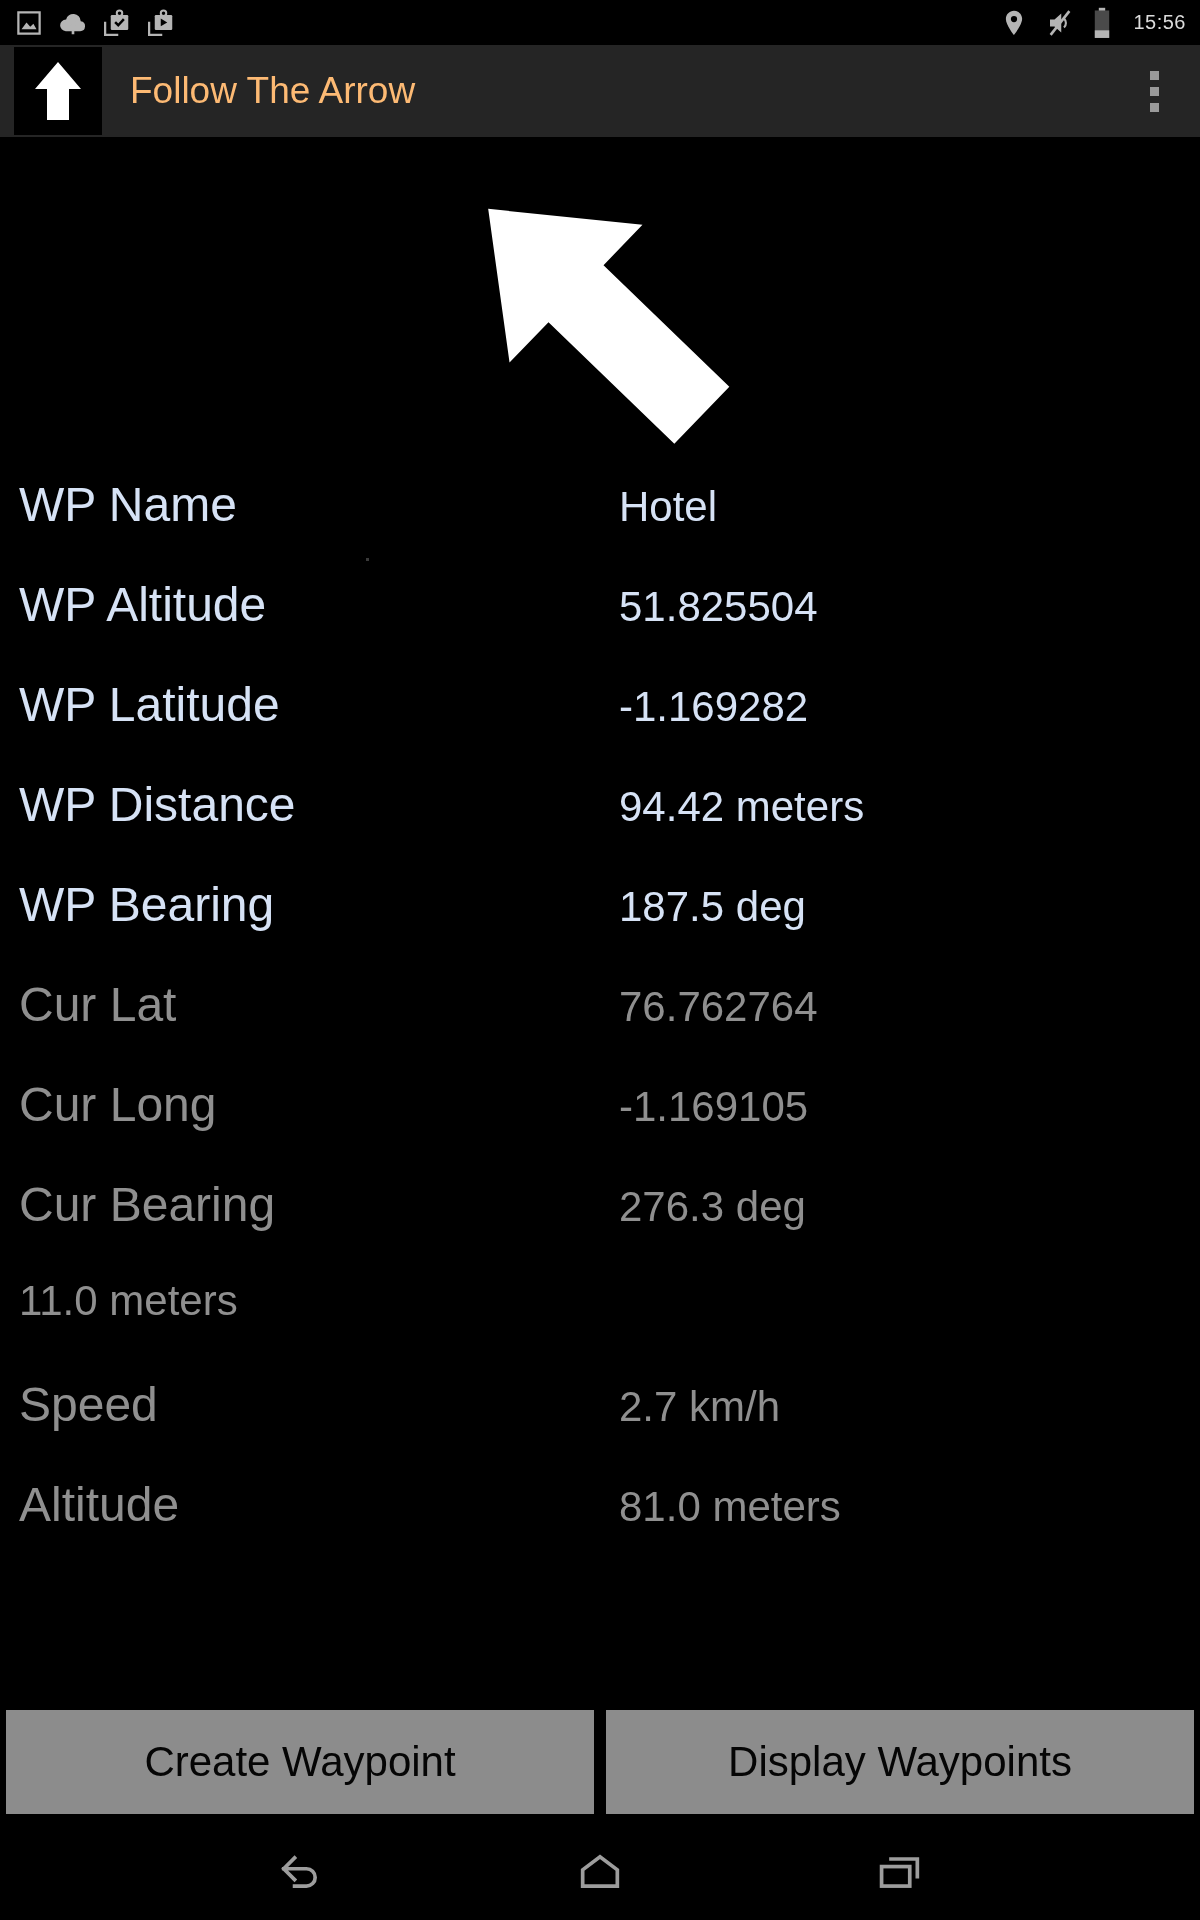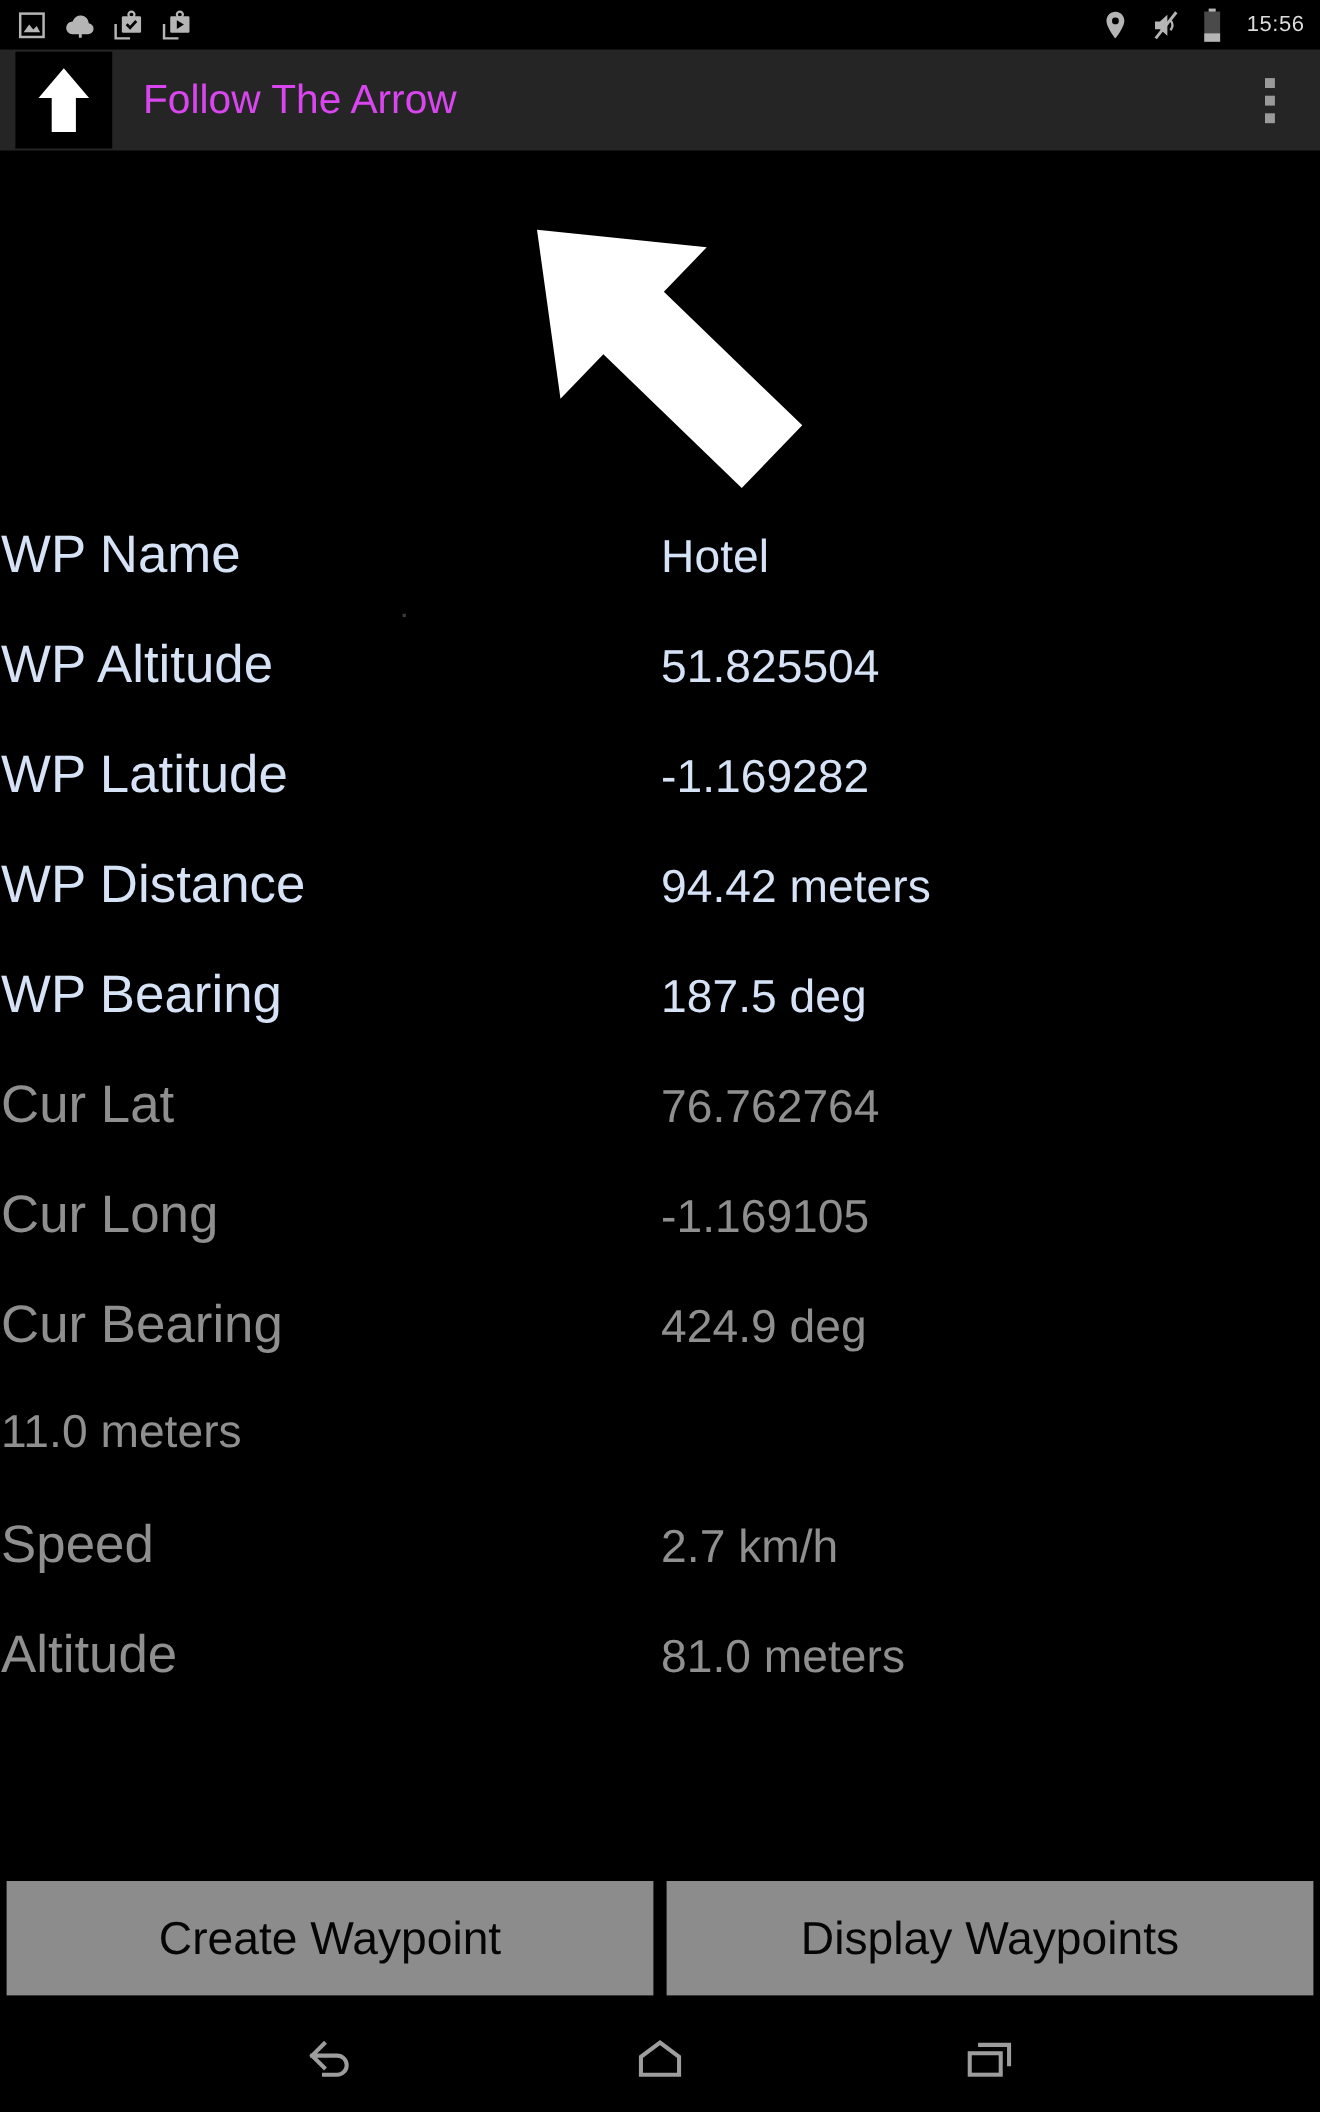--- a/index.html
+++ b/index.html
@@ -70,21 +70,21 @@
     width: 88px;
     height: 88px;
     background: #000000;
     display: flex;
     align-items: center;
     justify-content: center;
     margin-left: 14px;
     flex: 0 0 auto;
   }
   .app-title {
-    color: #d946ef;
+    color: #fdba74;
     font-size: 37px;
     margin-left: 28px;
     font-weight: normal;
     white-space: nowrap;
   }
   .overflow-menu {
     margin-left: auto;
     width: 56px;
     height: 70px;
     display: flex;
@@ -131,21 +131,21 @@
     flex: 1 1 auto;
     padding: 0 0 0 0;
     display: flex;
     flex-direction: column;
     justify-content: flex-start;
   }
   .row {
     display: flex;
     align-items: baseline;
     height: 100px;
-    padding-left: 1px;
+    padding-left: 19px;
   }
   .row .label {
     width: 600px;
     font-size: 48px;
     white-space: nowrap;
     flex: 0 0 auto;
   }
   .row .value {
     font-size: 42px;
     white-space: nowrap;
@@ -307,21 +307,21 @@
     <div class="row cur">
       <div class="label">Cur Lat</div>
       <div class="value">76.762764</div>
     </div>
     <div class="row cur">
       <div class="label">Cur Long</div>
       <div class="value">-1.169105</div>
     </div>
     <div class="row cur">
       <div class="label">Cur Bearing</div>
-      <div class="value">424.9 deg</div>
+      <div class="value">276.3 deg</div>
     </div>
     <div class="row cur">
       <div class="value">11.0 meters</div>
     </div>
     <div class="row cur">
       <div class="label">Speed</div>
       <div class="value">2.7 km/h</div>
     </div>
     <div class="row cur">
       <div class="label">Altitude</div>

